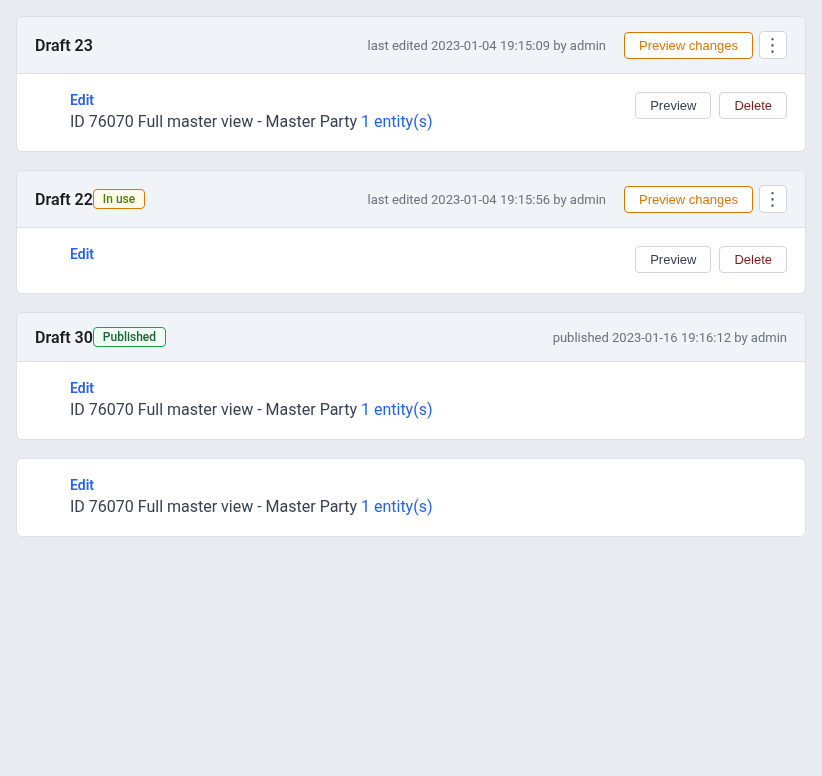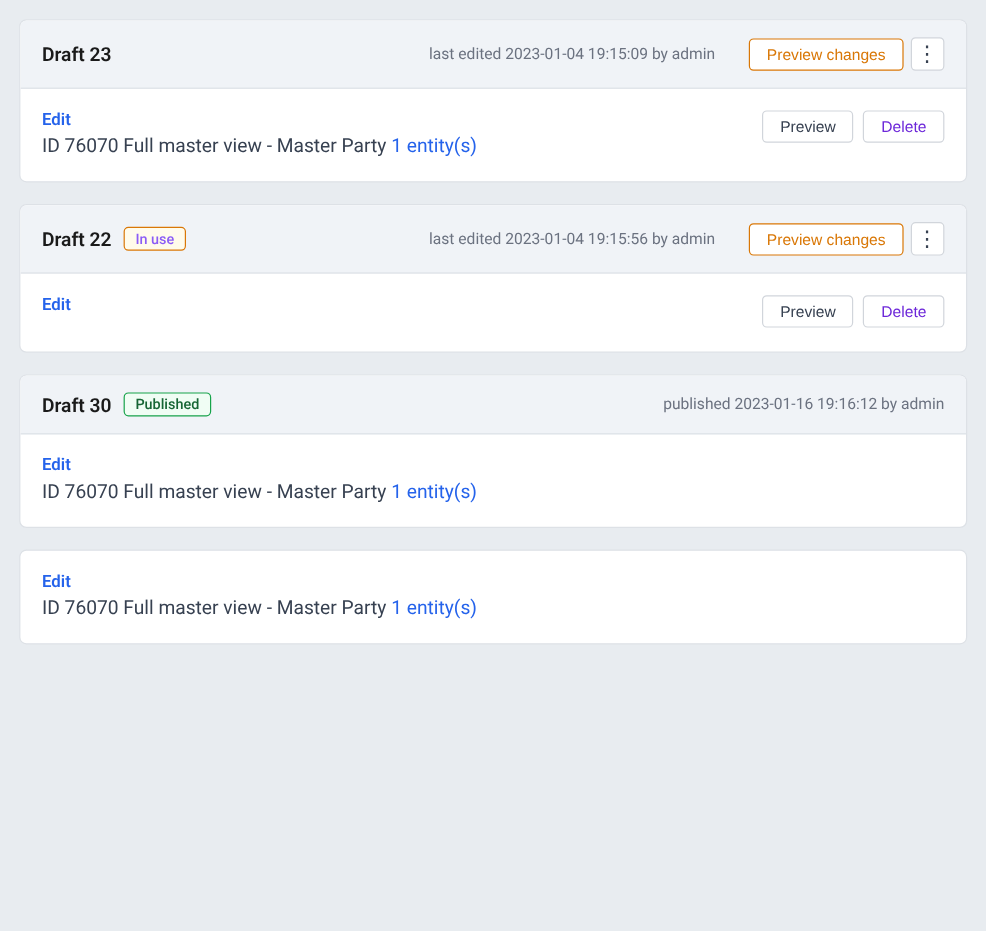--- a/index.html
+++ b/index.html
@@ -20,21 +20,20 @@
       margin-bottom: 18px;
       overflow: hidden;
     }
 
     .draft-header {
       display: flex;
       align-items: center;
       padding: 14px 18px;
       background: #f0f3f7;
       border-bottom: 1px solid #dde1e6;
-      gap: 10px;
     }
 
     .draft-title {
       font-size: 16px;
       font-weight: 600;
       color: #1a1a1a;
       flex-shrink: 0;
     }
 
     .badge {
@@ -42,21 +41,21 @@
       align-items: center;
       padding: 2px 9px;
       border-radius: 4px;
       font-size: 12px;
       font-weight: 500;
       border: 1px solid;
       flex-shrink: 0;
     }
 
     .badge-inuse {
-      color: #8b5cf6;
+      color: #4d7c0f;
       background: #fffbeb;
       border-color: #d97706;
       text-align: center;
     }
 
     .badge-published {
       color: #166534;
       background: #f0fdf4;
       border-color: #16a34a;
     }
@@ -112,20 +111,21 @@
       font-size: 18px;
       color: #374151;
       letter-spacing: 1px;
     }
 
     .draft-body {
       padding: 18px 18px 20px 18px;
       display: flex;
       align-items: flex-start;
       justify-content: space-between;
+      margin-left: 35px;
     }
 
     .draft-info .edit-label {
       font-size: 14px;
       font-weight: 600;
       color: #2563eb;
       margin-bottom: 4px;
     }
 
     .draft-info .view-label {
@@ -143,21 +143,21 @@
       margin-left: 4px;
     }
 
     .body-actions {
       display: flex;
       gap: 8px;
       flex-shrink: 0;
     }
 
     .btn-delete {
-      color: #6d28d9;
+      color: #7f1d1d;
       text-align: right;
     }
   </style>
 </head>
 <body>
 
 <div id="app">
     <div class="draft-section">
       <div class="draft-header">
         <span class="draft-title">Draft 23</span>

